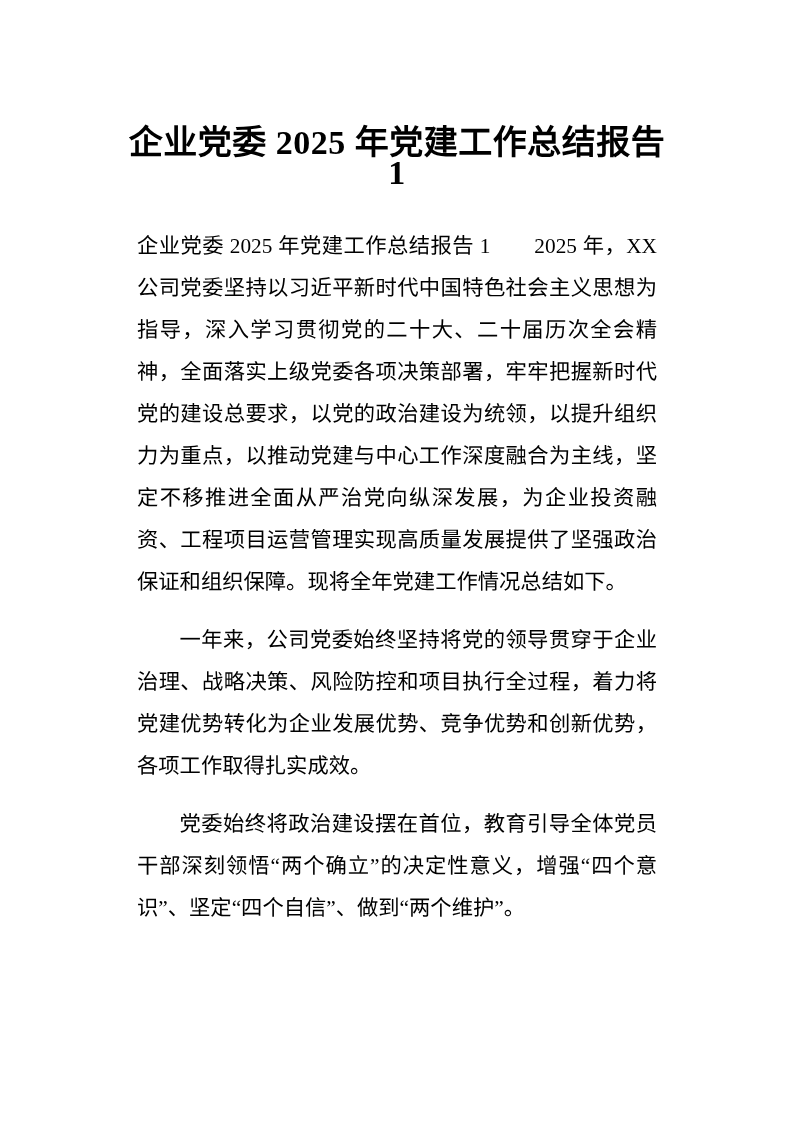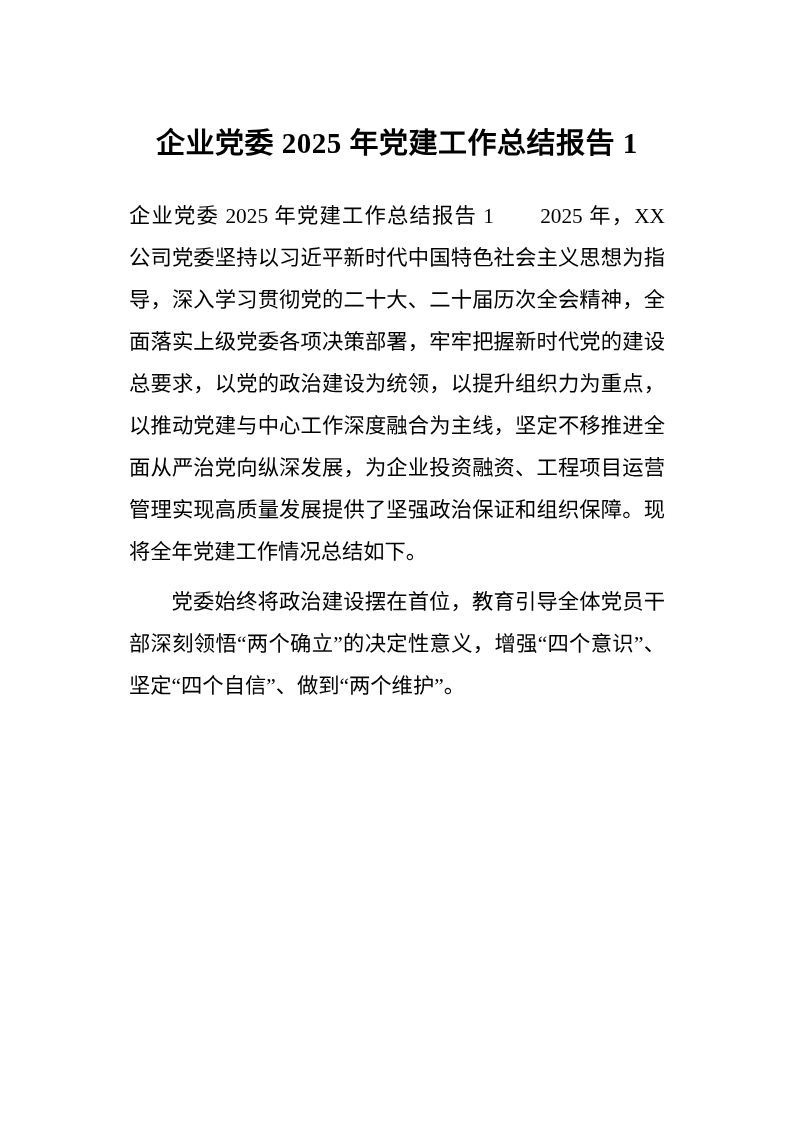--- a/index.html
+++ b/index.html
@@ -14,41 +14,42 @@
     margin: 0 auto;
     background: #ffffff;
     box-sizing: border-box;
     padding: 96px 120px 0 121px;
     overflow: hidden;
     color: #000000;
     font-family: "Liberation Serif", "DejaVu Serif", serif;
   }
   .doc-title {
     margin: 32px 0 37px 0;
-    font-size: 29px;
+    font-size: 34px;
     line-height: 30px;
     font-weight: bold;
     text-align: center;
     letter-spacing: 0.5px;
   }
   .para {
-    margin: 8px;
+    margin: 16px;
     font-size: 21.3px;
     line-height: 42px;
     text-align: justify;
     text-justify: inter-ideograph;
     word-break: break-all;
   }
   .para.indent {
     text-indent: 2em;
   }
 </style>
 </head>
 <body>
 
 <div class="page">
   <h1 class="doc-title">企业党委 2025 年党建工作总结报告 1</h1>
 
   <div>
     <p class="para">企业党委 2025 年党建工作总结报告 1　　2025 年，XX 公司党委坚持以习近平新时代中国特色社会主义思想为指导，深入学习贯彻党的二十大、二十届历次全会精神，全面落实上级党委各项决策部署，牢牢把握新时代党的建设总要求，以党的政治建设为统领，以提升组织力为重点，以推动党建与中心工作深度融合为主线，坚定不移推进全面从严治党向纵深发展，为企业投资融资、工程项目运营管理实现高质量发展提供了坚强政治保证和组织保障。现将全年党建工作情况总结如下。</p>
+    <p class="para indent">一年来，公司党委始终坚持将党的领导贯穿于企业治理、战略决策、风险防控和项目执行全过程，着力将党建优势转化为企业发展优势、竞争优势和创新优势，各项工作取得扎实成效。</p>
     <p class="para indent">党委始终将政治建设摆在首位，教育引导全体党员干部深刻领悟“两个确立”的决定性意义，增强“四个意识”、坚定“四个自信”、做到“两个维护”。</p>
   </div>
 </div>
 
 </body></html>

